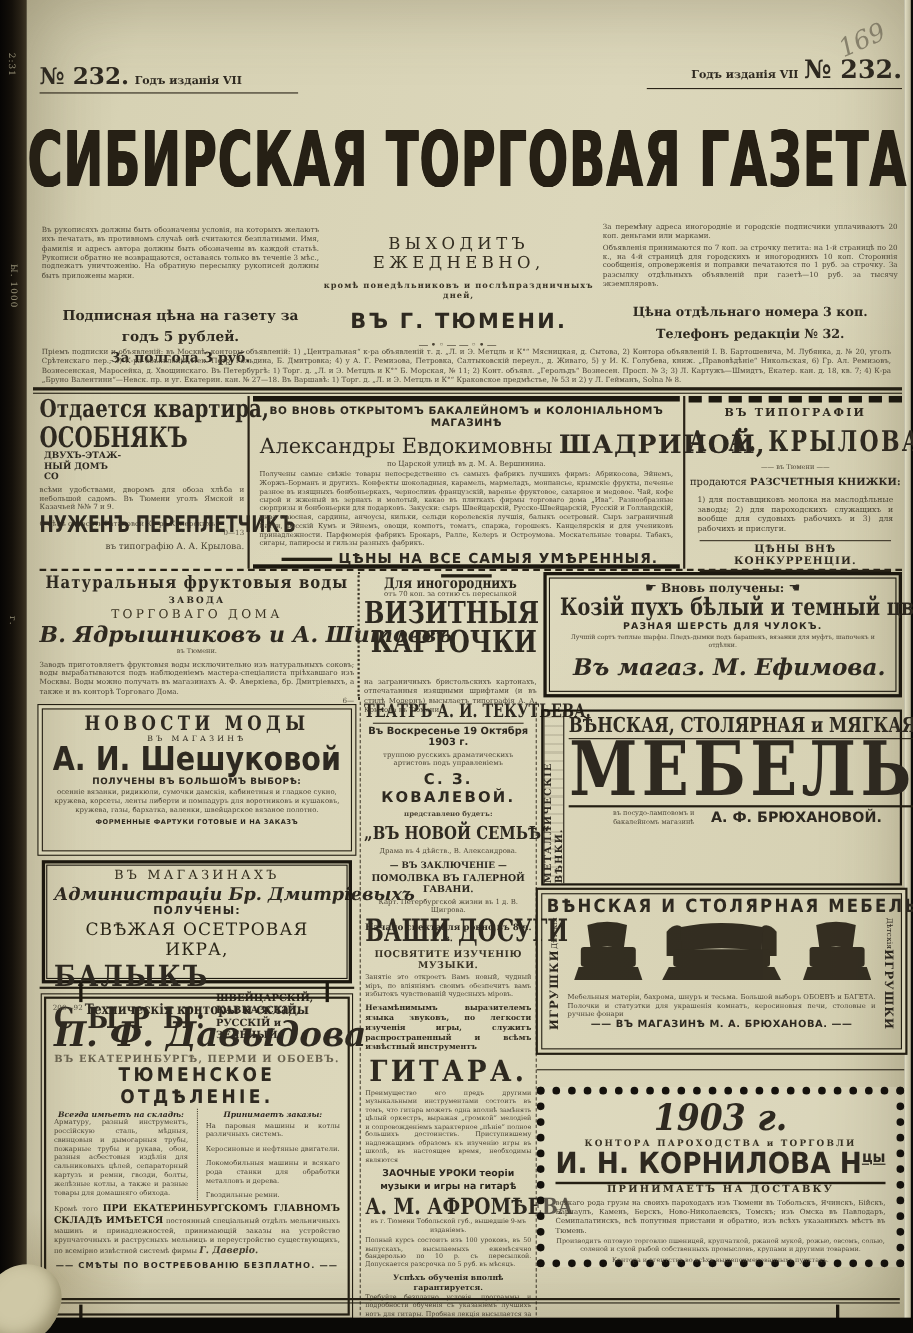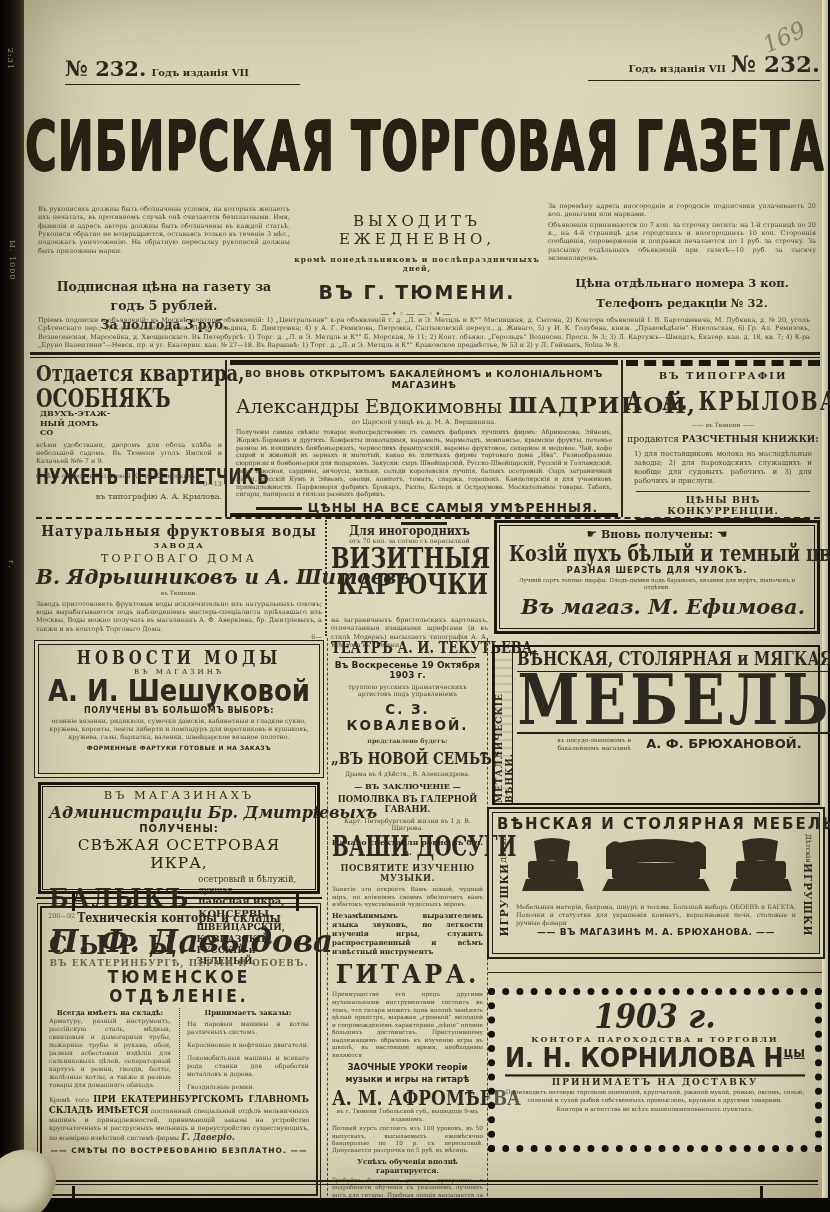--- a/index.html
+++ b/index.html
@@ -149,21 +149,21 @@
   .kor-body{font-size:6.4px;line-height:1.35;text-align:justify;color:#453e2f;margin-top:2px;}
   .kor-body2{font-size:5.9px;line-height:1.3;text-align:center;color:#4a4334;margin-top:2px;}
 
   .dav{border:2px solid #241f13;outline:1px solid #241f13;outline-offset:2px;padding:3px 7px;}
   .dav-t{font-size:11px;font-weight:bold;text-align:center;transform:scaleY(1.2);transform-origin:center;}
   .dav-name{font-size:31px;text-align:center;white-space:nowrap;line-height:1.1;}
   .dav-cities{font-size:9px;font-weight:bold;text-align:center;letter-spacing:1px;color:#6a6350;}
   .dav-dept{font-size:15.5px;font-weight:bold;letter-spacing:3px;text-align:center;font-family:"DejaVu Sans",sans-serif;transform:scaleY(1.1);transform-origin:center;margin-top:1px;}
   .dav-cols{display:flex;gap:8px;margin-top:3px;}
   .dav-col{flex:1;}
-  .dav-ch{font-size:7px;font-weight:bold;text-align:center;}
+  .dav-ch{font-size:7px;font-weight:bold;text-align:center;font-style:italic;}
   .dav-kross{font-size:6.3px;text-align:justify;line-height:1.3;color:#453e2f;margin-top:3px;}
   .dav-kb{font-size:8.5px;font-weight:bold;color:#2a2416;}
   .dav-foot{font-size:7.5px;font-weight:bold;text-align:center;letter-spacing:1px;margin-top:3px;font-family:"DejaVu Sans",sans-serif;}
 
   .vline{position:absolute;background:#2a2418;}
   .tick{position:absolute;width:3px;height:18px;background:#1c180f;}
 </style>
 </head>
 <body>
 
@@ -171,21 +171,21 @@
   <div class="page"></div>
   <div class="page-edge"></div>
   <div class="binding">
     <span class="bind-frag" style="left:6px;top:48px;">2:31</span>
     <span class="bind-frag" style="left:8px;top:240px;">Ы. 1000</span>
     <span class="bind-frag" style="left:7px;top:560px;">г.</span>
   </div>
 
   <div class="b handwritten" style="left:762px;top:24px;">169</div>
 
-  <div class="b hdr-underline" style="left:36px;top:56px;width:235px;padding-bottom:3px;margin-left:29px;">
+  <div class="b hdr-underline" style="left:36px;top:56px;width:235px;padding-bottom:3px;">
     <span class="hdr-issue">№ 232.</span>
     <span class="hdr-small">Годъ изданія VII</span>
   </div>
   <div class="b hdr-underline" style="left:588px;top:50px;width:232px;text-align:right;padding-bottom:3px;">
     <span class="hdr-small">Годъ изданія VII</span>
     <span class="hdr-issue" style="font-size:23px;">№ 232.</span>
   </div>
 
   <div class="b" style="left:28px;top:96px;width:794px;height:100px;display:flex;align-items:center;justify-content:center;">
     <div class="masthead">СИБИРСКАЯ ТОРГОВАЯ ГАЗЕТА</div>
@@ -292,24 +292,20 @@
     <div class="she-foot">ФОРМЕННЫЕ ФАРТУКИ ГОТОВЫЕ И НА ЗАКАЗЪ</div>
   </div>
 
   <div class="ad b dmi" style="left:38px;top:782px;width:282px;height:112px;">
     <div class="dmi-t">ВЪ МАГАЗИНАХЪ</div>
     <div class="dmi-name script">Администраціи Бр. Дмитріевыхъ</div>
     <div class="dmi-got">ПОЛУЧЕНЫ:</div>
     <div class="dmi-ikra">СВѢЖАЯ ОСЕТРОВАЯ ИКРА,</div>
     <div class="dmi-row">
       <span class="dmi-big">БАЛЫКЪ</span>
-      <span class="dmi-stack">
-        <span class="dmi-s1" style="display:block;">осетровый и бѣлужій, лучшая</span>
-        <span class="dmi-s2" style="display:block;">паюсная икра, КОНСЕРВЫ.</span>
-      </span>
     </div>
     <div class="dmi-row">
       <span class="dmi-big">С Ы Р Ы:</span>
       <span class="dmi-stack">
         <span class="dmi-s2" style="display:block;font-size:9px;">ШВЕЙЦАРСКІЙ, КАВКАЗСКІЙ,</span>
         <span class="dmi-s2" style="display:block;font-size:9px;">РУССКІЙ и ЗЕЛЕНЫЙ.</span>
       </span>
     </div>
   </div>
 
@@ -393,20 +389,21 @@
     </div>
   </div>
 
   <div class="b" style="left:488px;top:972px;width:334px;border-top:1.5px solid #2a2418;"></div>
 
   <div class="ad b kor" style="left:488px;top:988px;width:334px;height:164px;">
     <div class="kor-year script">1903 г.</div>
     <div class="kor-sub">КОНТОРА ПАРОХОДСТВА и ТОРГОВЛИ</div>
     <div class="kor-name"><span>И. Н. КОРНИЛОВА Н</span><span class="kor-sup">цы</span></div>
     <div class="kor-accept">ПРИНИМАЕТЪ НА ДОСТАВКУ</div>
+    <div class="kor-body">всякаго рода грузы на своихъ пароходахъ изъ Тюмени въ Тобольскъ, Ячинскъ, Бійскъ, Барнаулъ, Камень, Берскъ, Ново-Николаевскъ, Томскъ; изъ Омска въ Павлодаръ, Семипалатинскъ, всѣ попутныя пристани и обратно, изъ всѣхъ указанныхъ мѣстъ въ Тюмень.</div>
     <div class="kor-body2">Производитъ оптовую торговлю пшеницей, крупчаткой, ржаной мукой, рожью, овсомъ, солью, соленой и сухой рыбой собственныхъ промысловъ, крупами и другими товарами.</div>
     <div class="kor-body2">Контора и агентства во всѣхъ вышепоименованныхъ пунктахъ.</div>
   </div>
 
   <div class="b" style="left:36px;top:897px;width:286px;border-top:2px solid #241f13;"></div>
   <div class="tick" style="left:72px;top:893px;"></div>
   <div class="tick" style="left:296px;top:893px;"></div>
   <div class="ad b dav" style="left:40px;top:906px;width:278px;height:290px;">
     <div class="num-note" style="position:absolute;left:6px;top:4px;">200—92</div>
     <div class="dav-t">Техническія конторы и склады</div>

